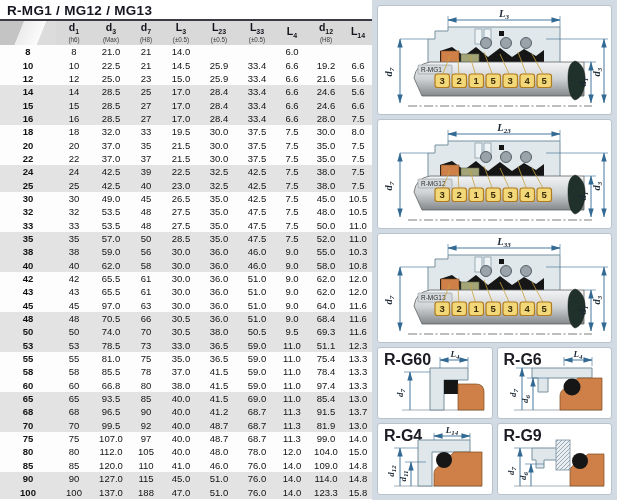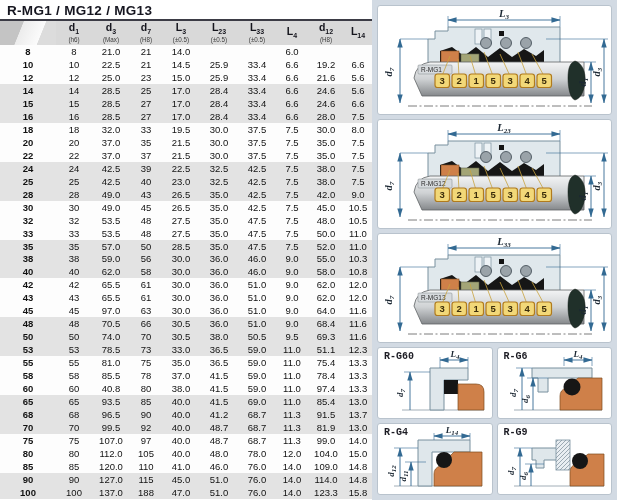--- a/index.html
+++ b/index.html
@@ -22,21 +22,21 @@
   tbody tr { background:#fdfdfd; }
   tbody tr.band { background:#e3e3e3; }
 
   
   .right { width:245px; height:500px; box-sizing:border-box; background:#d2dae3;
            padding:5px; display:flex; flex-direction:column; gap:4px; }
   .card { background:#ffffff; border:1px solid #b9c3cd; border-radius:3px;
           position:relative; box-sizing:border-box; overflow:hidden; }
   .card.big { height:110px; flex:0 0 auto; }
   .small-grid { display:grid; grid-template-columns:1fr 1fr; grid-auto-rows:1fr; gap:4px; flex:1; }
-  .sd-label { position:absolute; top:3px; left:6px; font-size:10px; font-weight:bold; color:#1c1c24;font-family:Liberation Mono, monospace; }
+  .sd-label { position:absolute; top:3px; left:6px; font-size:16px; font-weight:bold; color:#1c1c24; }
   .sdsvg, .bigsvg { position:absolute; left:0; top:0; }
 
   
   .dim    { stroke:#336a93; stroke-width:0.9; fill:none; }
   .ext    { stroke:#336a93; stroke-width:0.6; fill:none; }
   .base   { stroke:#8a9aa5; stroke-width:0.8; }
   .cl     { stroke:#5a5a5a; stroke-width:0.8; stroke-dasharray:9 2.5 2 2.5; }
   .leader { stroke:#c8a23e; stroke-width:0.8; fill:none; }
   .pnbox  { fill:#f2d878; stroke:#b07b1e; stroke-width:1.2; }
   .pntext { font:bold 9.5px "Liberation Sans", sans-serif; fill:#3a2c0a; text-anchor:middle; }
@@ -218,32 +218,20 @@
             <td>25</td>
             <td>42.5</td>
             <td>40</td>
             <td>23.0</td>
             <td>32.5</td>
             <td>42.5</td>
             <td>7.5</td>
             <td>38.0</td>
             <td>7.5</td>
           </tr>
-          <tr class="band">
-            <td>28</td>
-            <td>28</td>
-            <td>49.0</td>
-            <td>43</td>
-            <td>26.5</td>
-            <td>35.0</td>
-            <td>42.5</td>
-            <td>7.5</td>
-            <td>42.0</td>
-            <td>9.0</td>
-          </tr>
           <tr>
             <td>30</td>
             <td>30</td>
             <td>49.0</td>
             <td>45</td>
             <td>26.5</td>
             <td>35.0</td>
             <td>42.5</td>
             <td>7.5</td>
             <td>45.0</td>
@@ -401,21 +389,21 @@
             <td>37.0</td>
             <td>41.5</td>
             <td>59.0</td>
             <td>11.0</td>
             <td>78.4</td>
             <td>13.3</td>
           </tr>
           <tr>
             <td>60</td>
             <td>60</td>
-            <td>40.8</td>
+            <td>66.8</td>
             <td>80</td>
             <td>38.0</td>
             <td>41.5</td>
             <td>59.0</td>
             <td>11.0</td>
             <td>97.4</td>
             <td>13.3</td>
           </tr>
           <tr class="band">
             <td>65</td>

